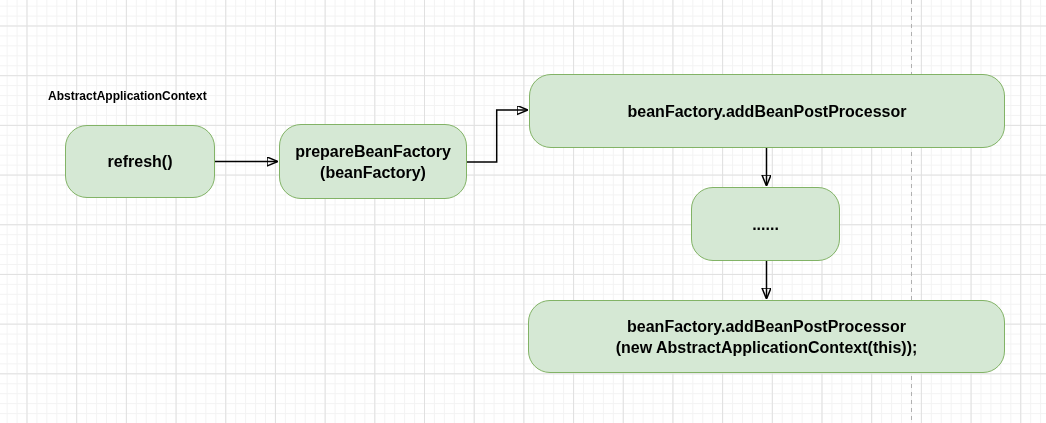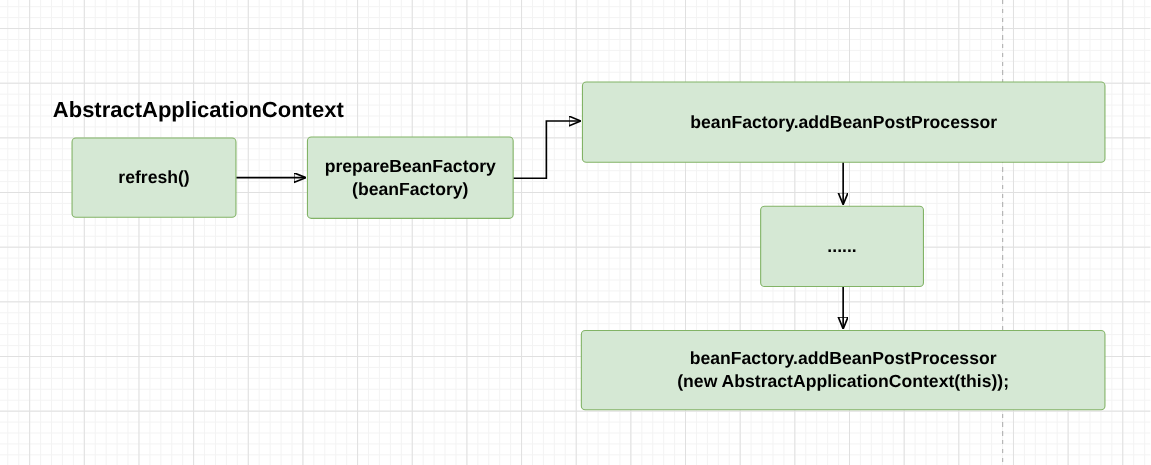--- a/index.html
+++ b/index.html
@@ -28,32 +28,32 @@
     top: 0;
     width: 1px;
     height: 423px;
     background: repeating-linear-gradient(to bottom, #b0b0b0 0 4px, transparent 4px 8px);
     z-index: 1;
   }
   .diagram-title {
     position: absolute;
     left: 48px;
     top: 89px;
-    font-size: 20px;
+    font-size: 12px;
     font-weight: bold;
     color: #000000;
     white-space: nowrap;
     z-index: 2;
   }
   .node {
     position: absolute;
     box-sizing: border-box;
     background: #d5e8d4;
     border: 1.5px solid #82b366;
-    border-radius: 4px;
+    border-radius: 22px;
     display: flex;
     flex-direction: column;
     align-items: center;
     justify-content: center;
     text-align: center;
     font-size: 16px;
     font-weight: bold;
     color: #000000;
     line-height: 21px;
     z-index: 2;

